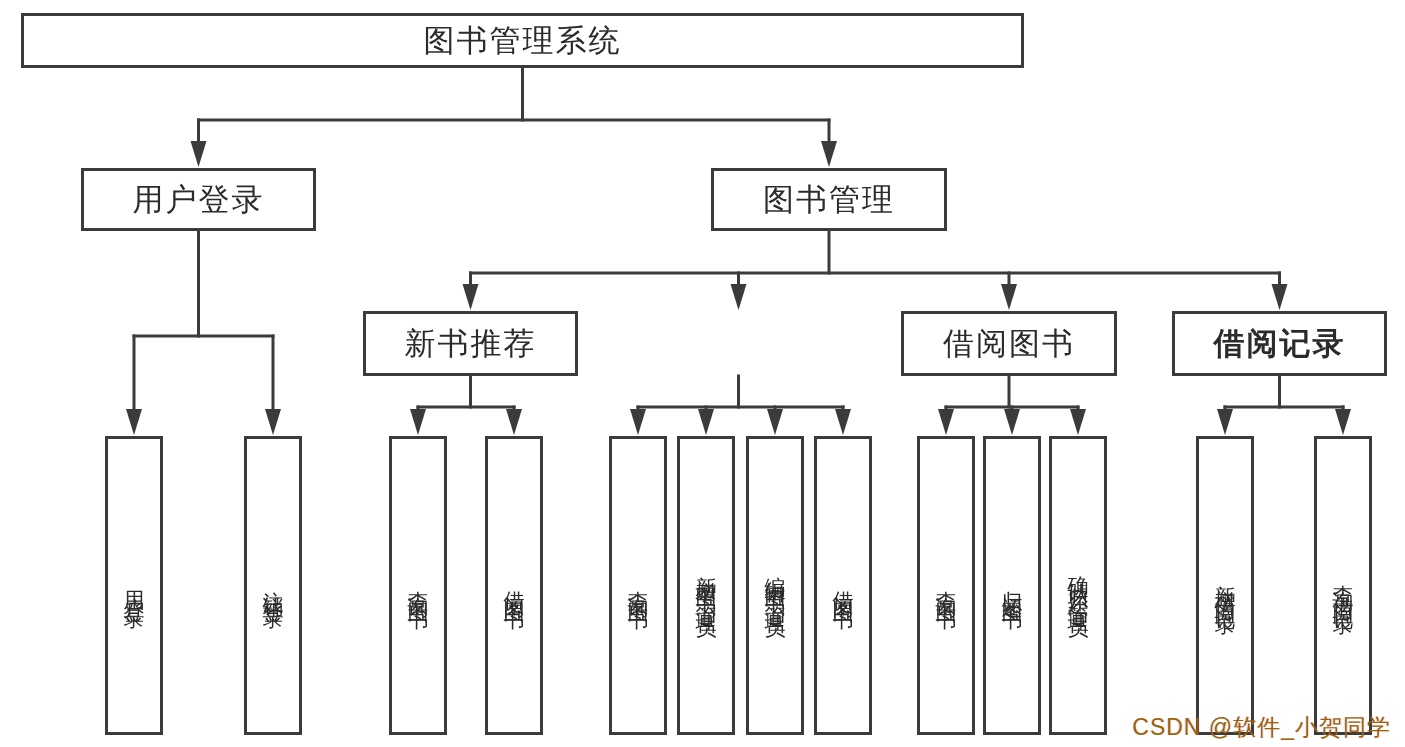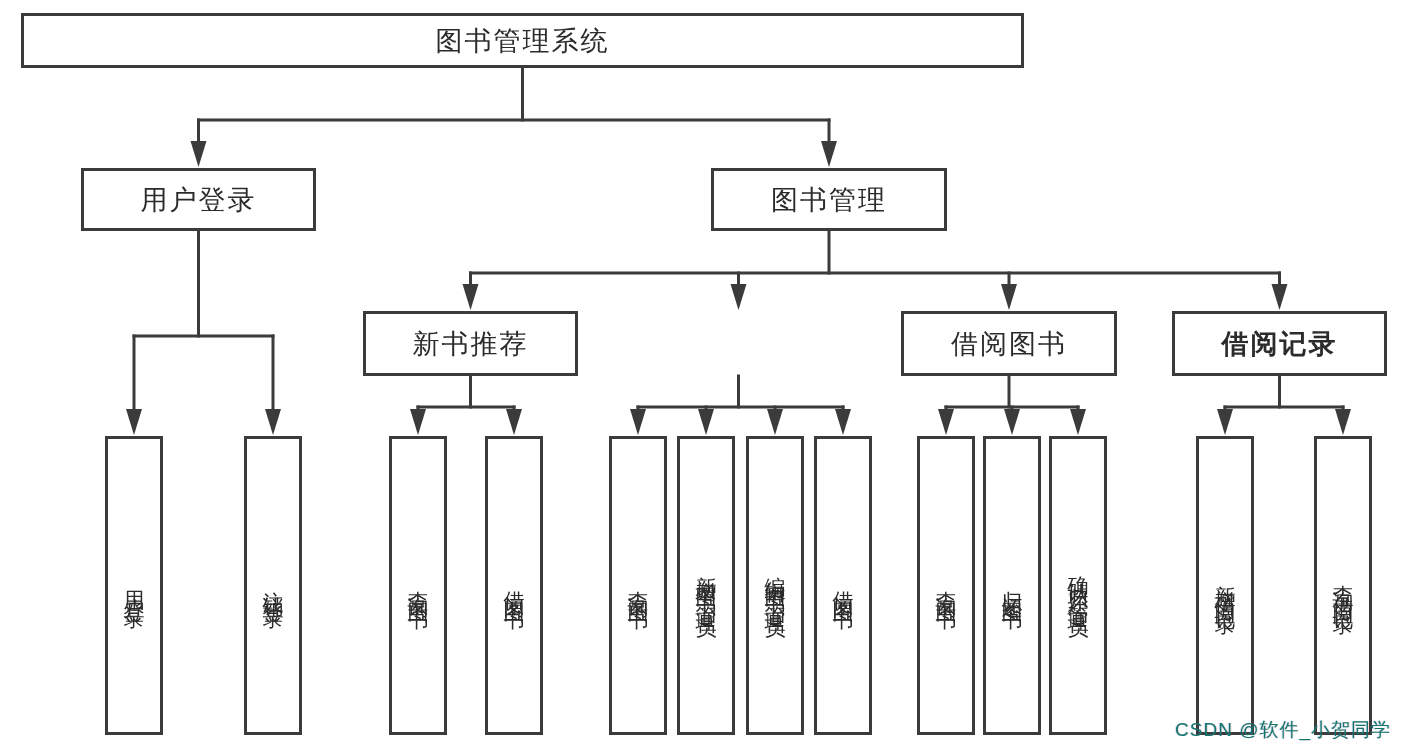--- a/index.html
+++ b/index.html
@@ -6,28 +6,28 @@
   .stage{
     position:relative;width:1405px;height:747px;background:#ffffff;
     font-family:"Liberation Sans","DejaVu Sans",sans-serif;overflow:hidden;
   }
   .connectors{position:absolute;left:0;top:0;width:1405px;height:747px;}
   .node{
     position:absolute;box-sizing:border-box;background:#ffffff;
     border:3px solid #3b3b3b;display:flex;align-items:center;justify-content:center;
     color:#2b2b2b;
   }
-  .h-node{font-size:27px;letter-spacing:2px;white-space:nowrap;}
+  .h-node{font-size:31px;letter-spacing:2px;white-space:nowrap;}
   .leaf{top:436px;width:58px;height:299px;font-size:21px;}
   .leaf .vtext{
     writing-mode:vertical-rl;text-orientation:mixed;
     letter-spacing:6px;line-height:1.05;
   }
   .watermark{
-    position:absolute;right:14px;bottom:4px;font-size:19px;color:#0f766e;
+    position:absolute;right:14px;bottom:4px;font-size:23px;color:#a16207;
     letter-spacing:1px;white-space:nowrap;
     text-shadow:1px 0 0 rgba(210,60,60,.18), -1px 0 0 rgba(60,90,210,.18);
   }
 </style>
 </head>
 <body>
 
 <div class="stage">
 
   <svg class="connectors" viewBox="0 0 1405 747" xmlns="http://www.w3.org/2000/svg">

